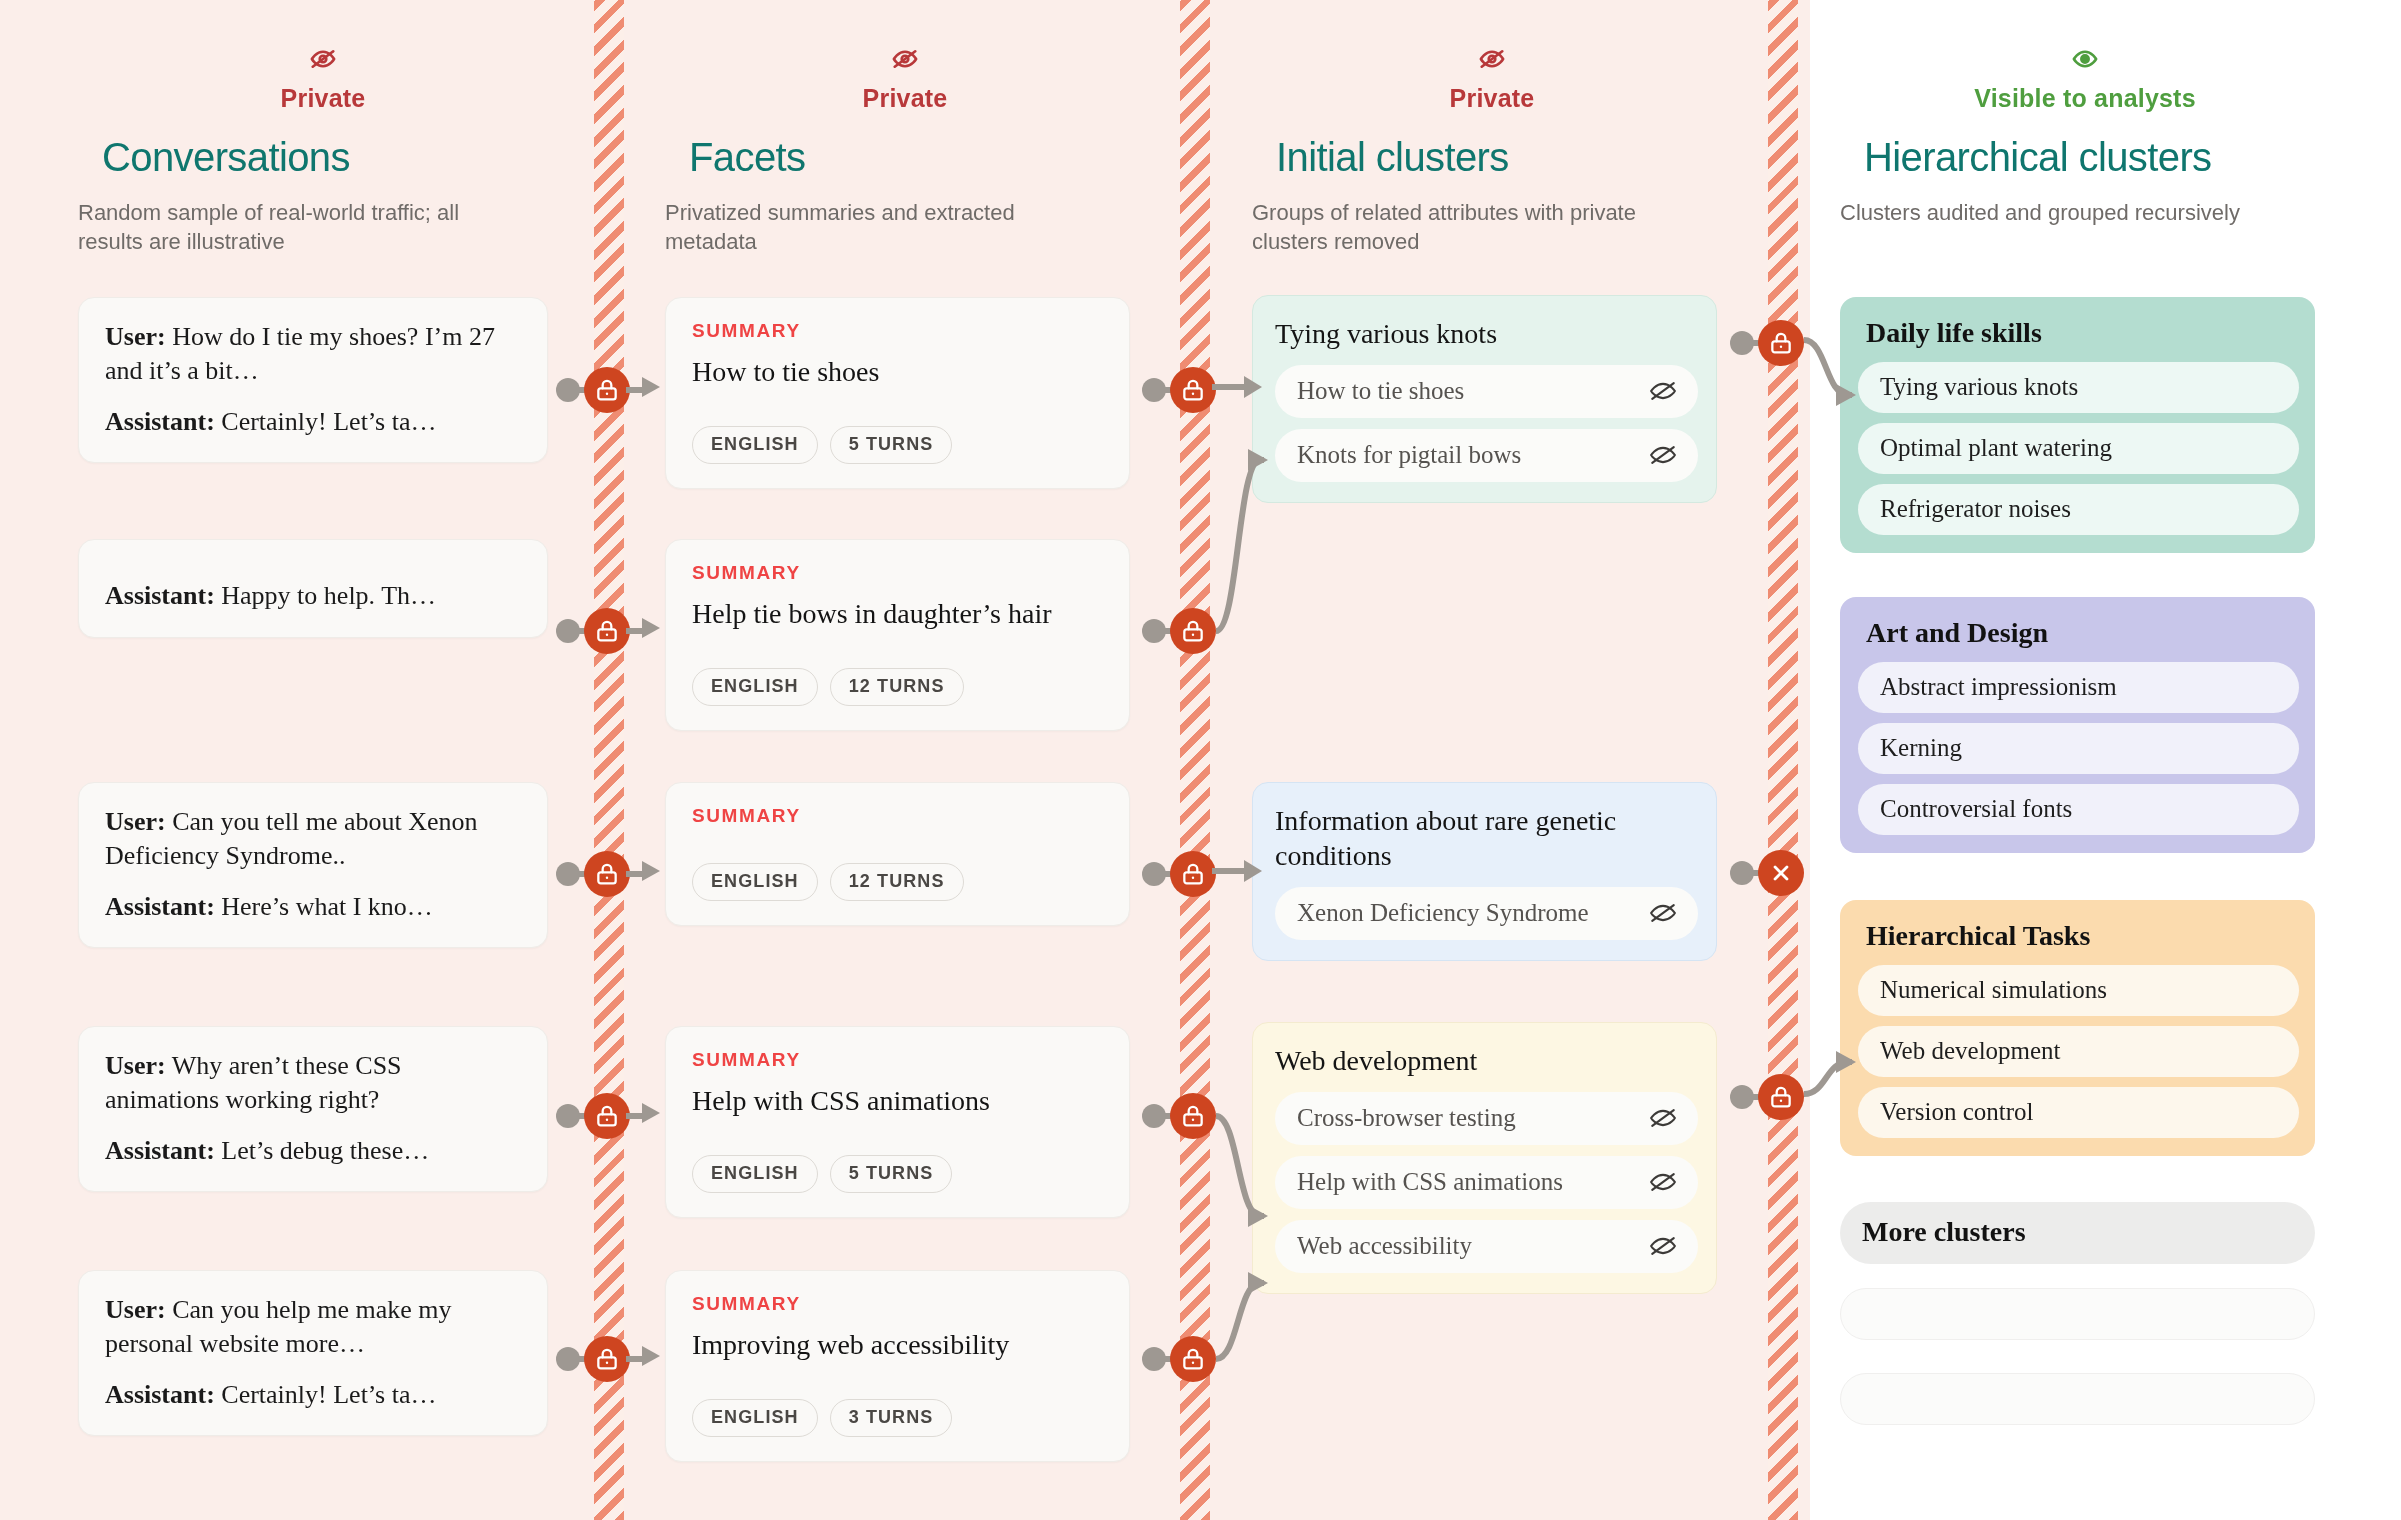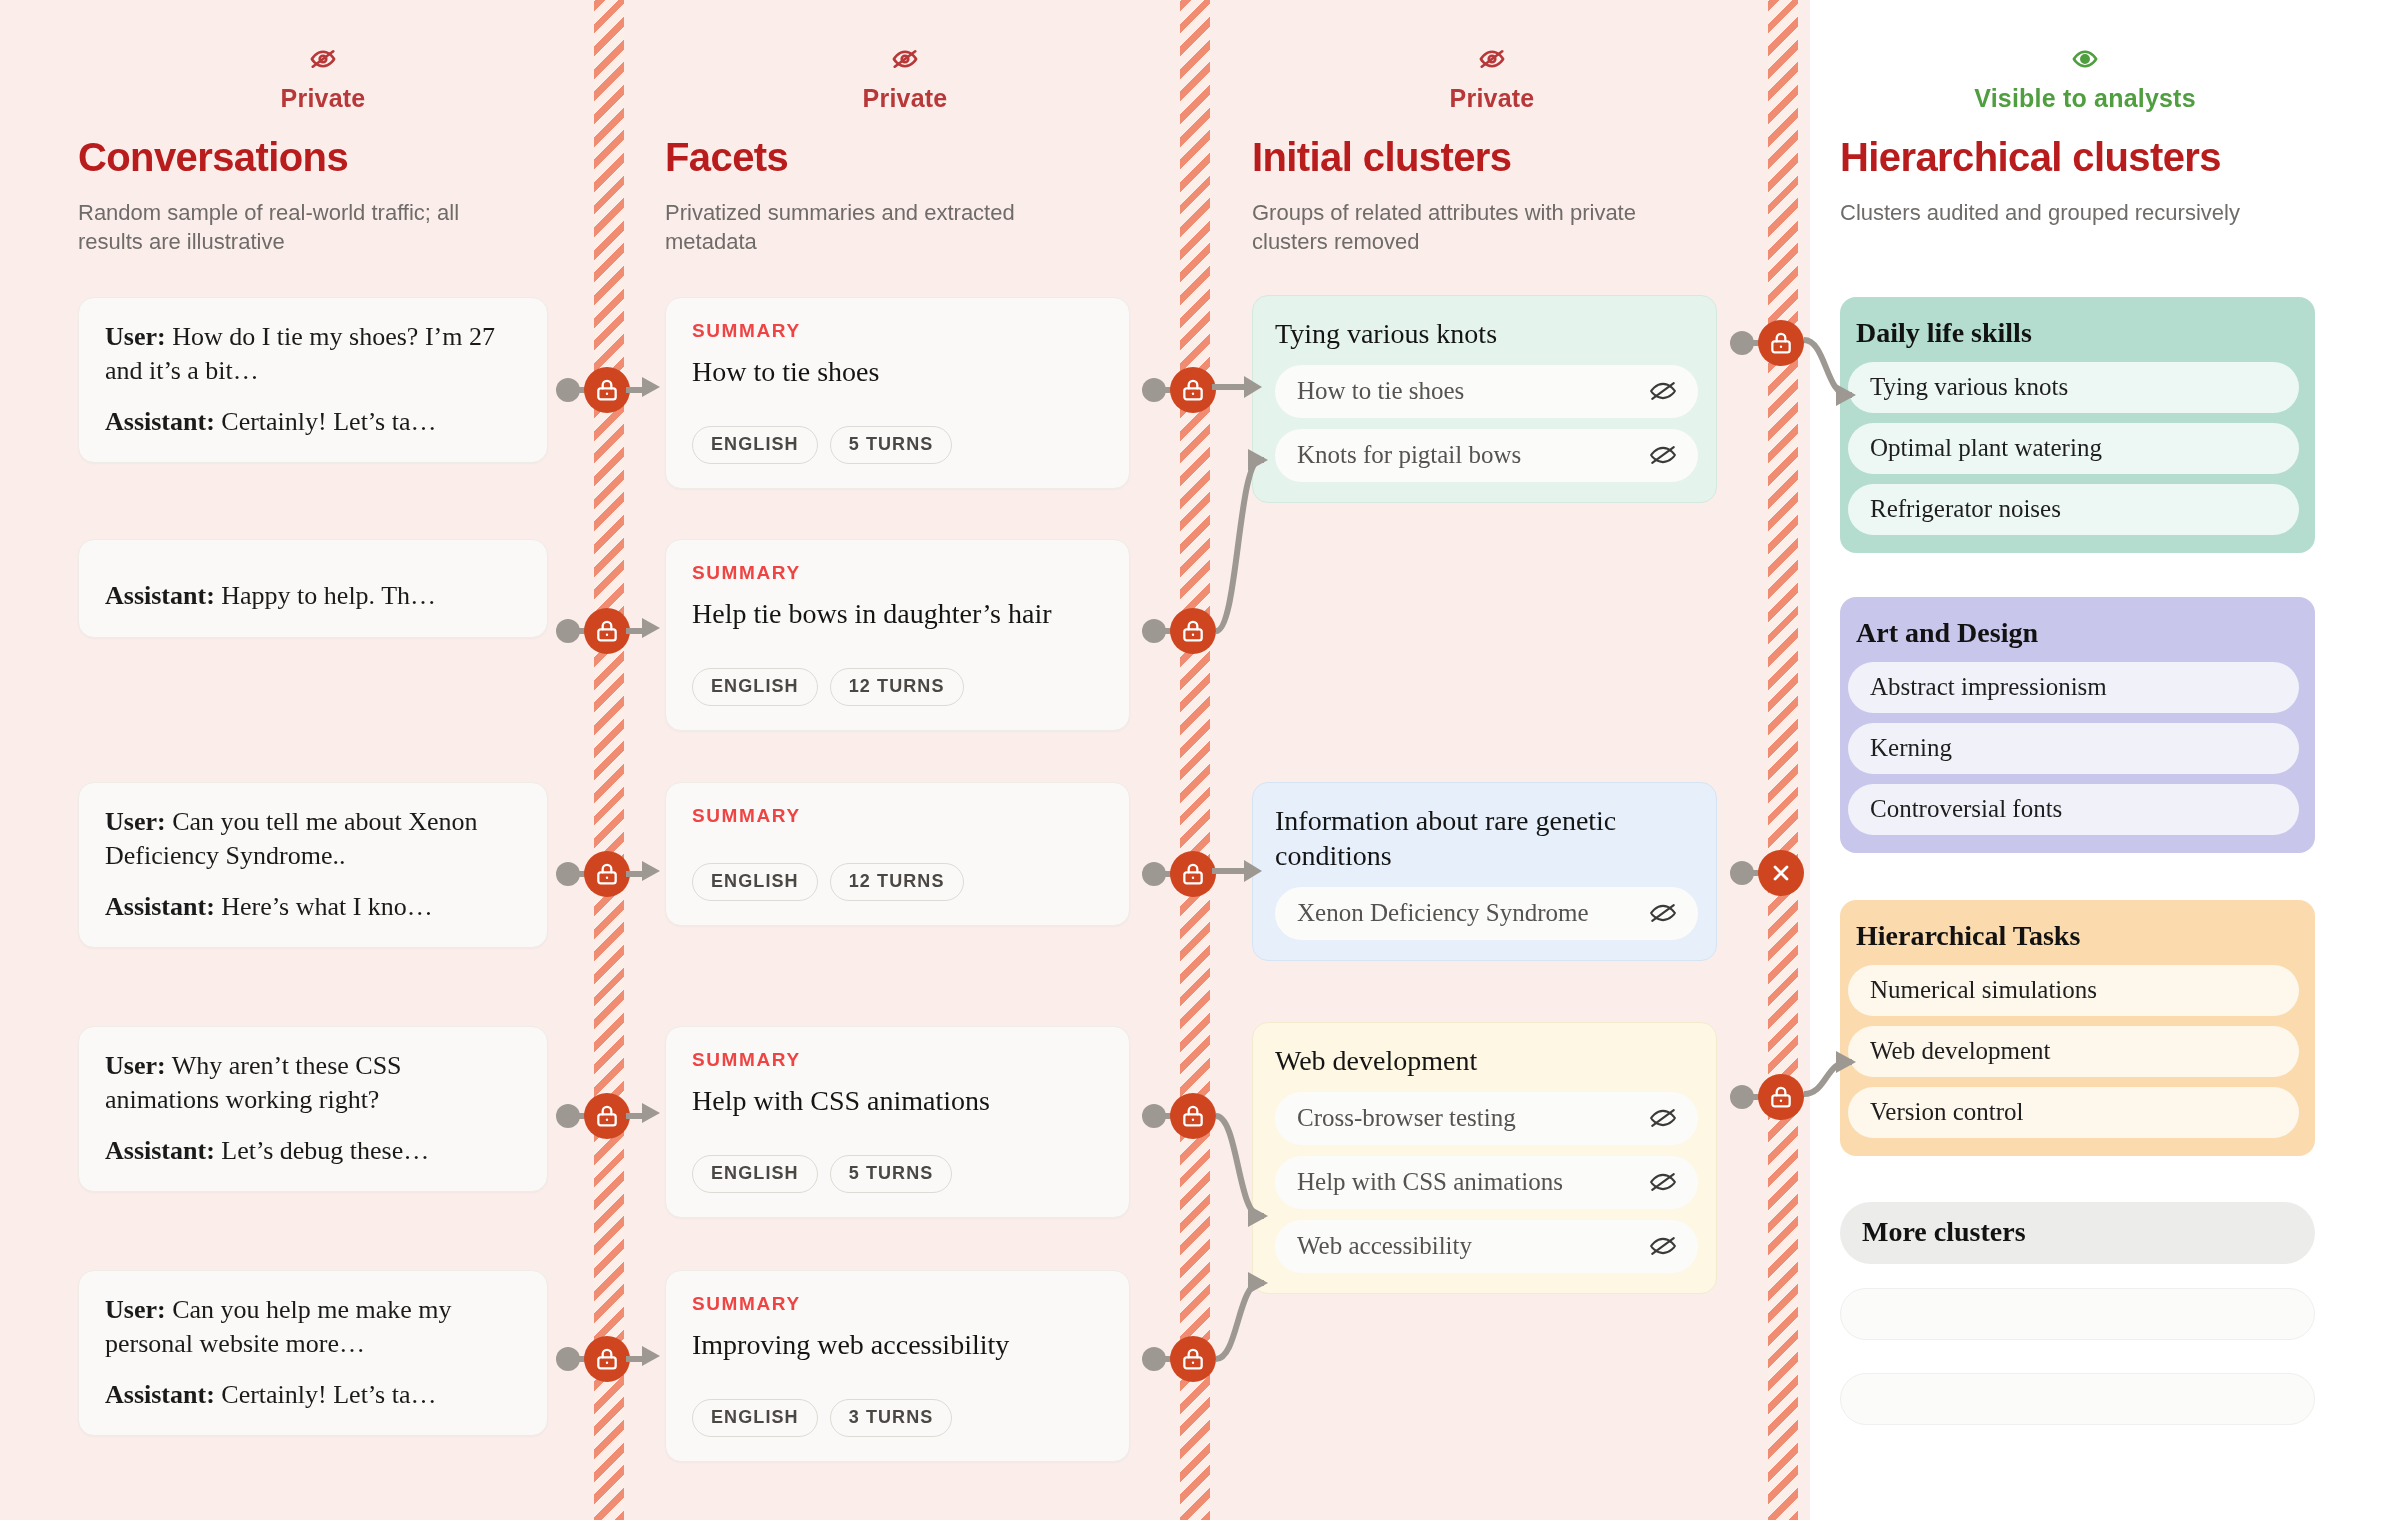--- a/index.html
+++ b/index.html
@@ -61,25 +61,26 @@
     font-weight: bold;
     letter-spacing: 0.2px;
     flex-direction: column;
   }
   .privacy-tag.private { color: #b8383a; }
   .privacy-tag.visible { color: #4f9e3f; }
   .privacy-tag svg { display: block; }
 
   .col-title {
     font-size: 40px;
-    font-weight: bold;
-    color: #b91c1c;
+    font-weight: normal;
+    color: #0f766e;
     letter-spacing: -0.6px;
     margin-top: 22px;
     white-space: nowrap;
+    margin-left: 24px;
   }
   .col-sub {
     margin-top: 18px;
     font-size: 22px;
     line-height: 1.33;
     color: #6f6b68;
     max-width: 440px;
   }
 
   
@@ -173,21 +174,21 @@
     color: #55524f;
   }
   .cluster-item svg { flex: 0 0 auto; display: block; }
 
   
   .hier-card {
     position: absolute;
     left: 0;
     width: 475px;
     border-radius: 16px;
-    padding: 18px 16px 18px 8px;
+    padding: 18px 16px 18px 18px;
   }
   .hier-card.teal   { background: #b4ddd0; }
   .hier-card.purple { background: #c8c6ea; }
   .hier-card.orange { background: #fbdbae; }
 
   .hier-title {
     font-family: "Liberation Serif", serif;
     font-weight: bold;
     font-size: 28px;
     color: #121212;

